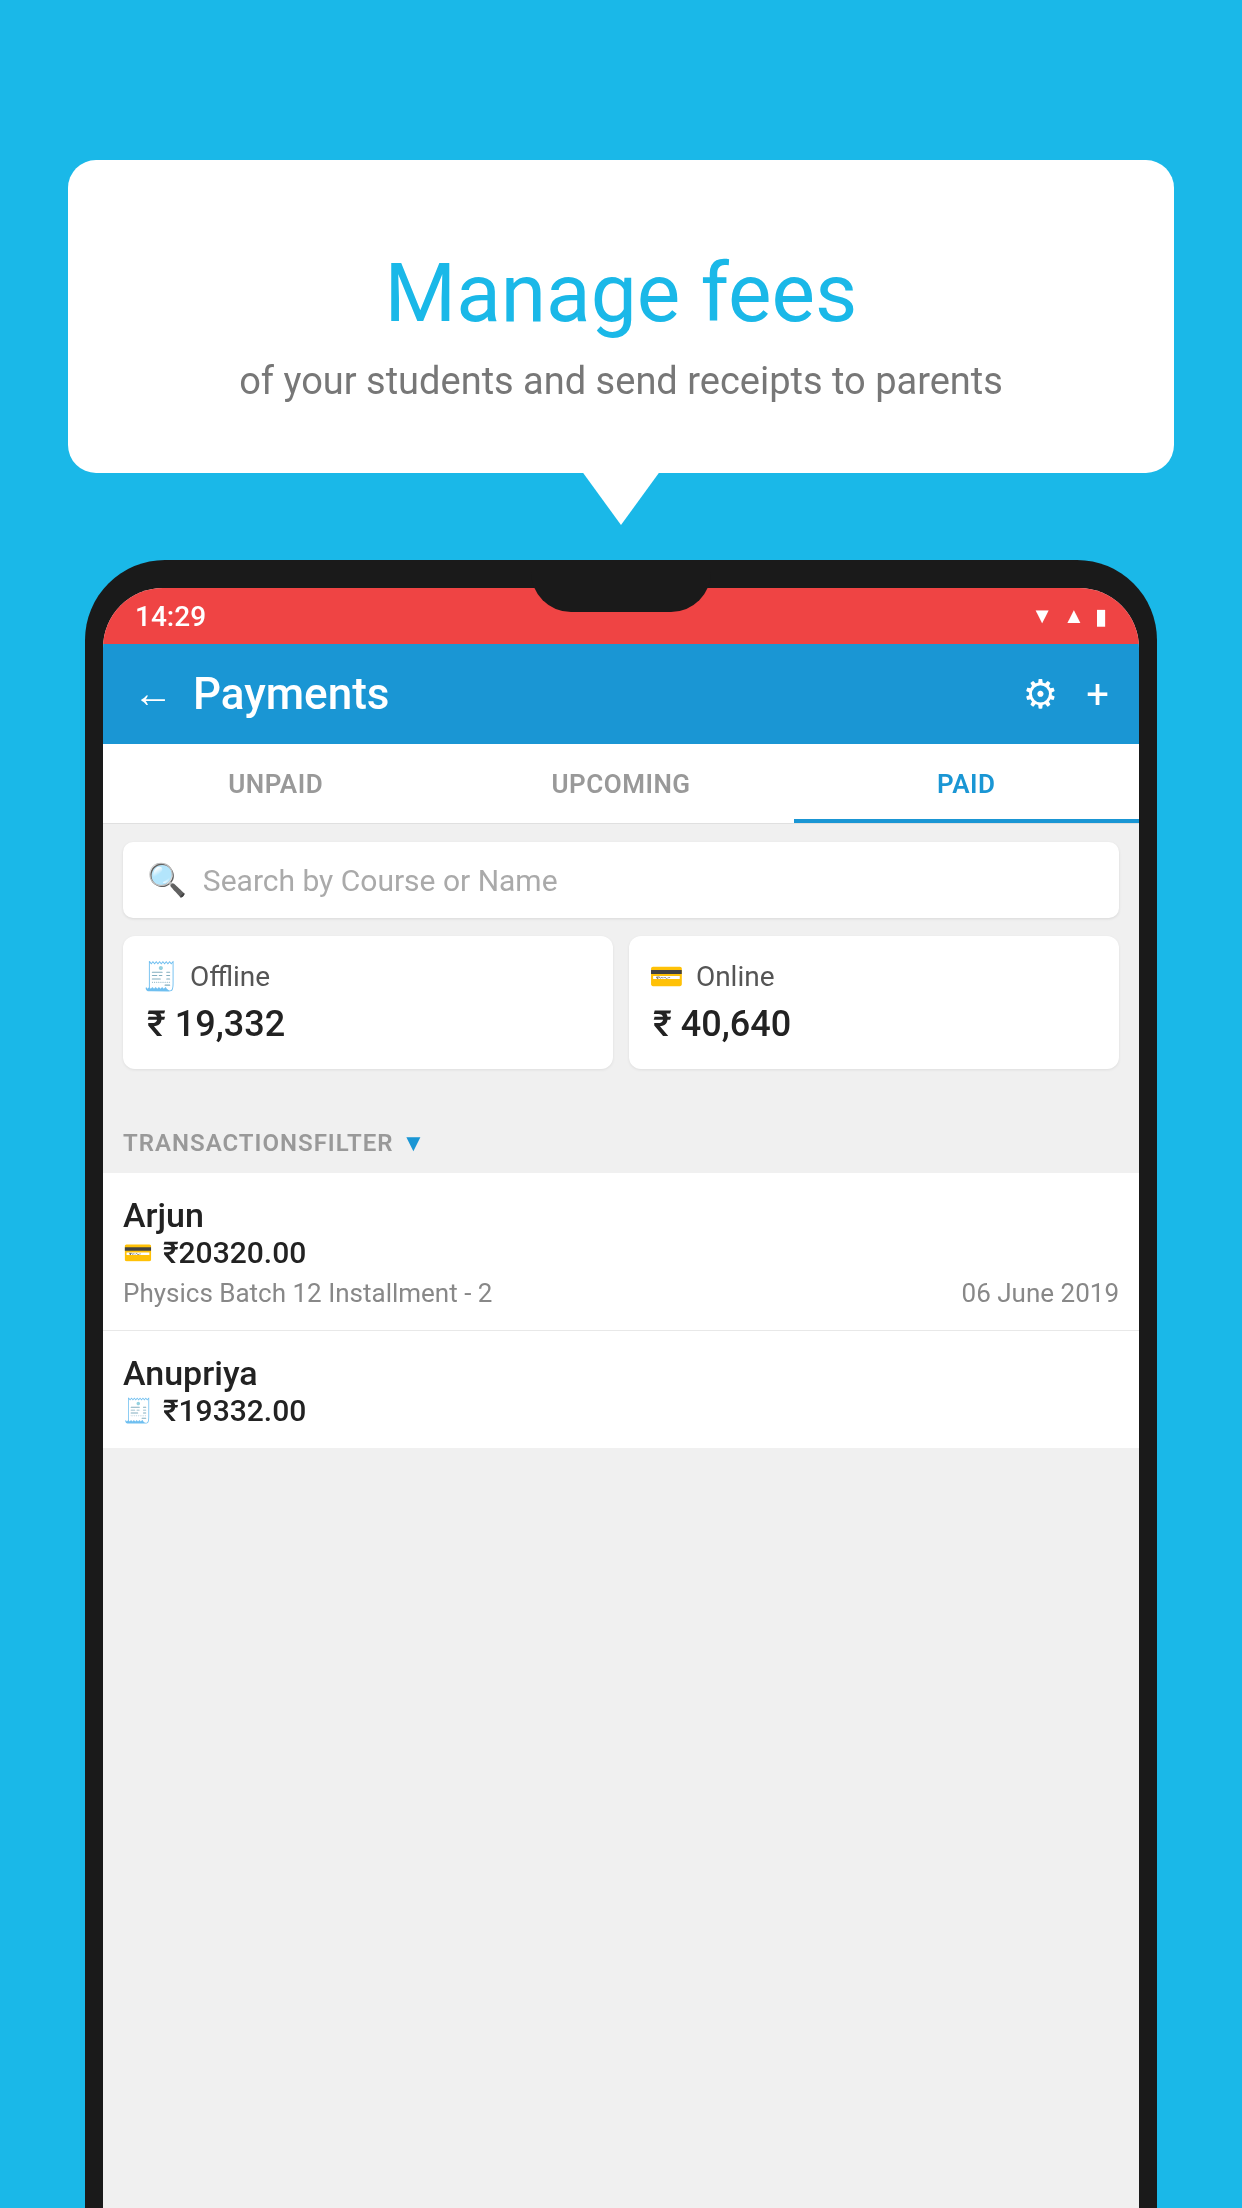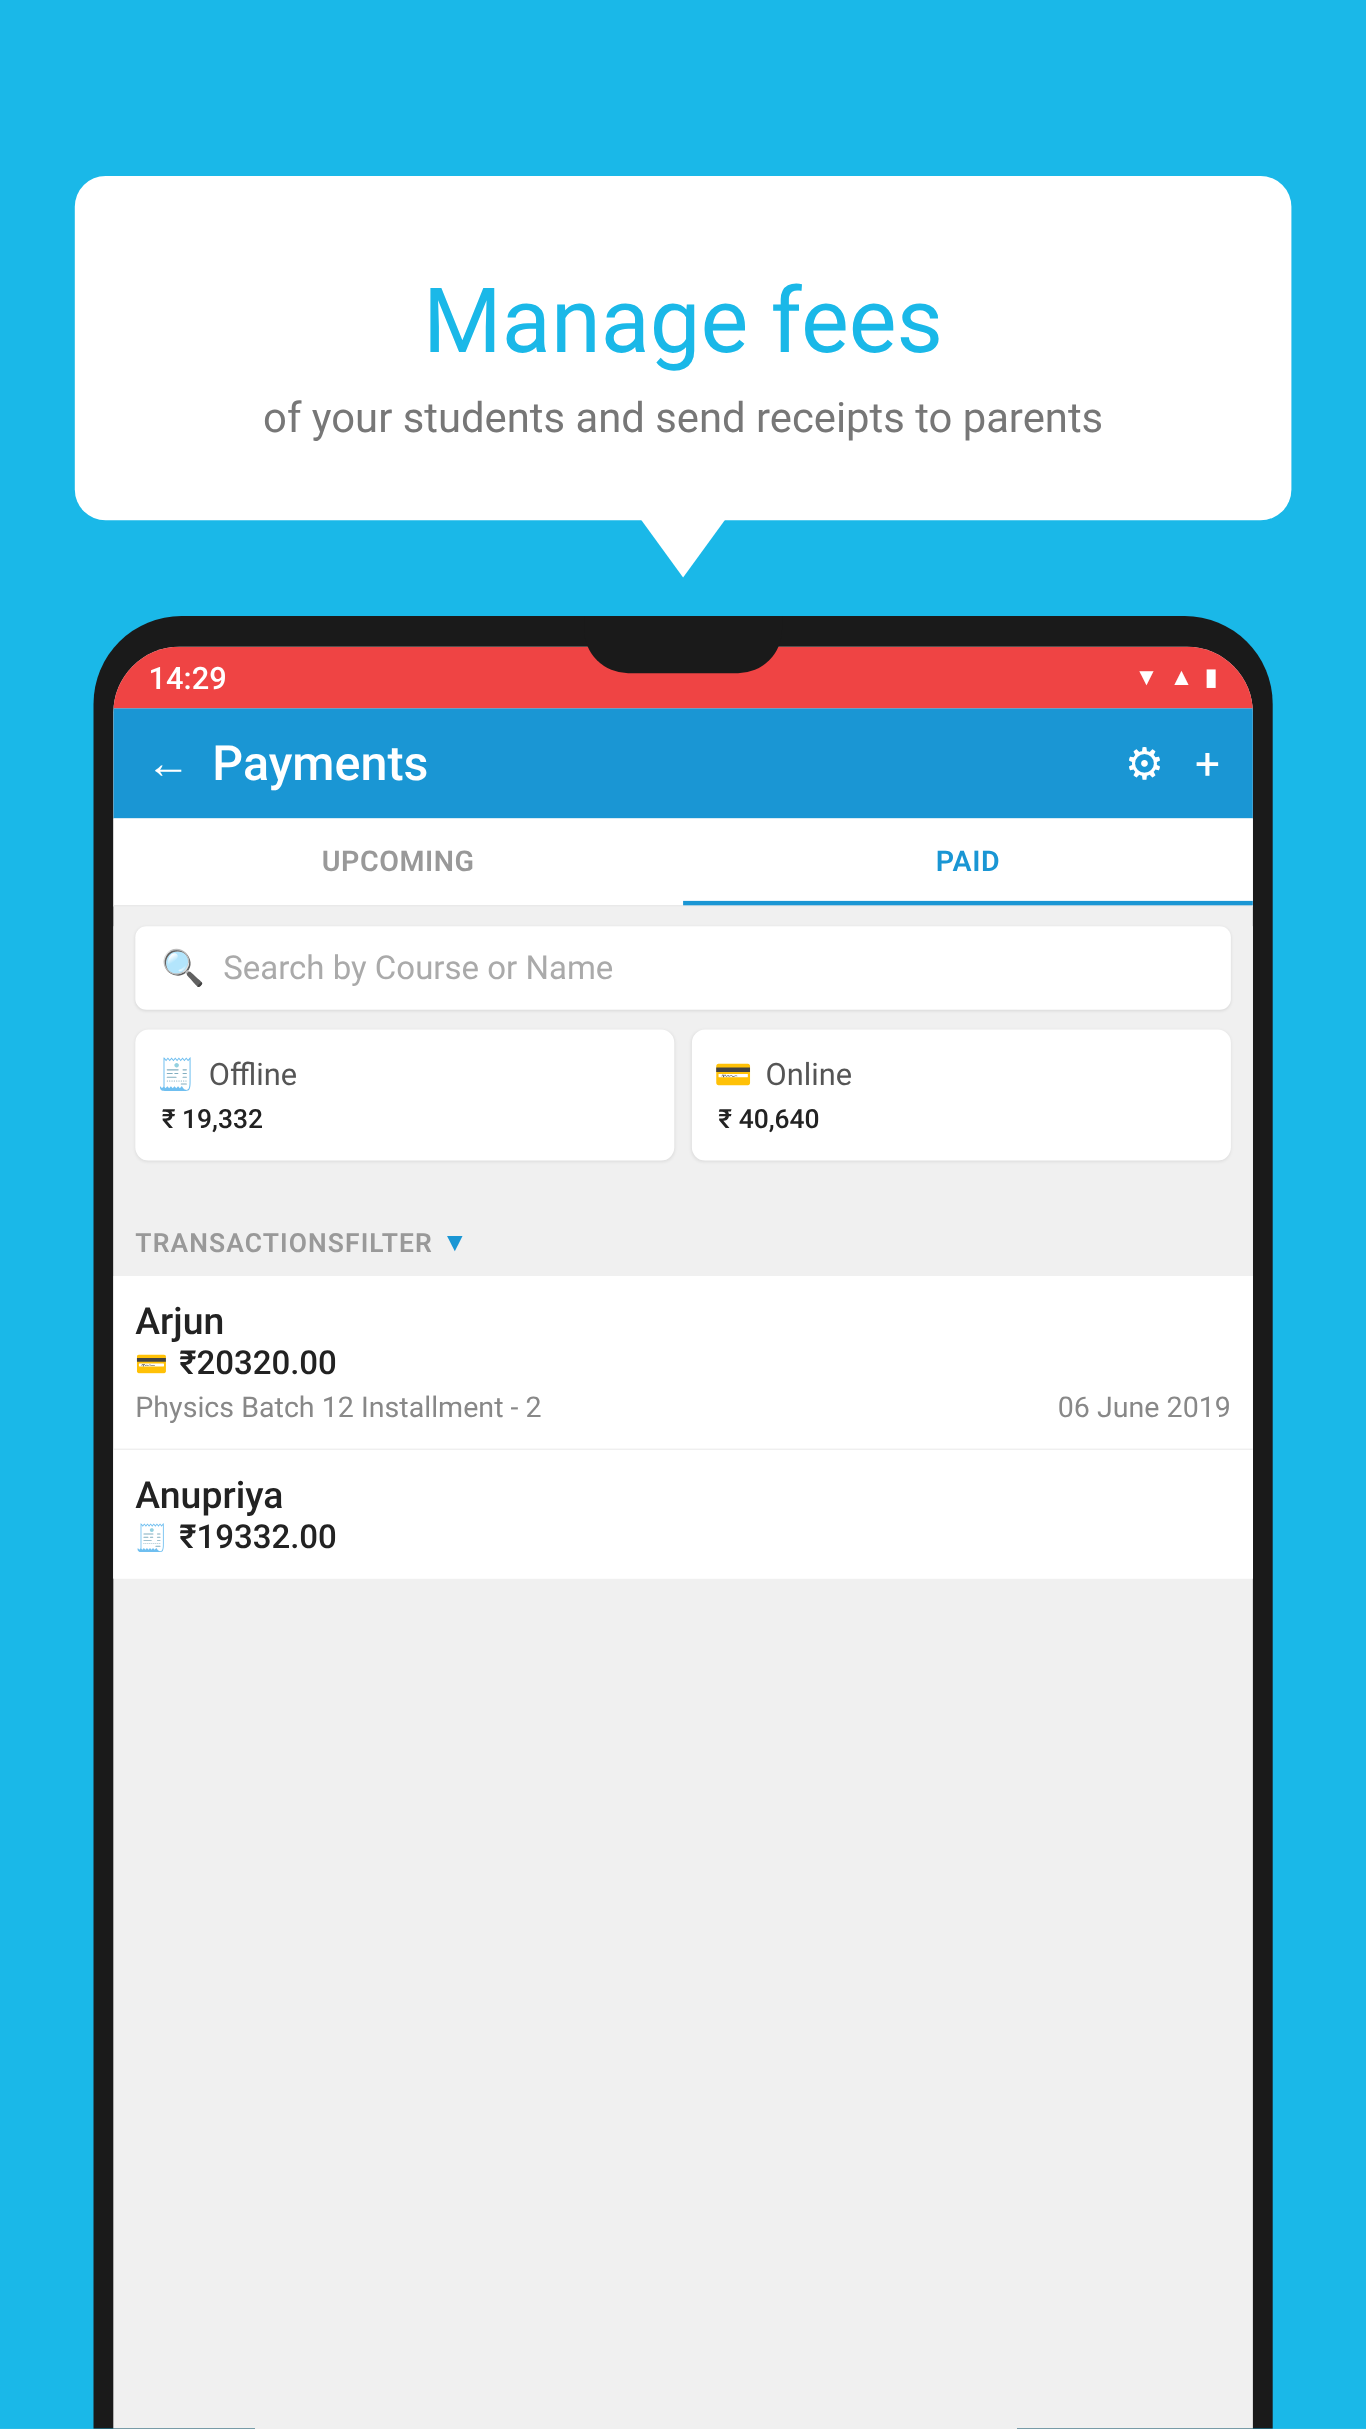--- a/index.html
+++ b/index.html
@@ -261,21 +261,21 @@
       font-size: 28px;
       color: #777;
     }
 
     .payment-card-type {
       font-size: 28px;
       color: #555;
     }
 
     .payment-card-amount {
-      font-size: 24px;
+      font-size: 36px;
       font-weight: 500;
       color: #222;
       padding-left: 4px;
     }
 
     
     .transactions-header {
       display: flex;
       justify-content: flex-start;
       align-items: center;
@@ -398,20 +398,21 @@
         <span class="back-arrow">←</span>
         <span class="app-bar-title">Payments</span>
       </div>
       <div class="app-bar-right">
         <span class="gear-icon">⚙</span>
         <span class="plus-icon">+</span>
       </div>
     </div>
 
     <div class="tab-bar">
+      <div class="tab-item">UNPAID</div>
       <div class="tab-item">UPCOMING</div>
       <div class="tab-item active">PAID</div>
     </div>
 
     <div class="content-area">
 
       <div class="search-container">
         <span class="search-icon-svg">🔍</span>
         <span class="search-placeholder">Search by Course or Name</span>
       </div>

